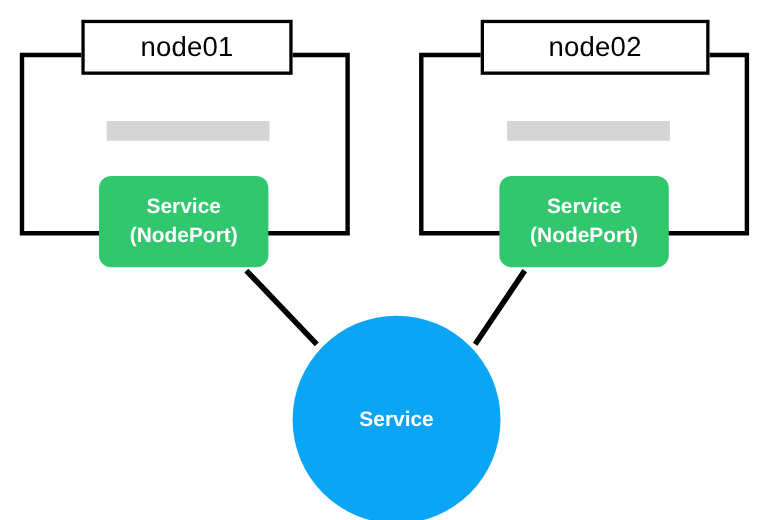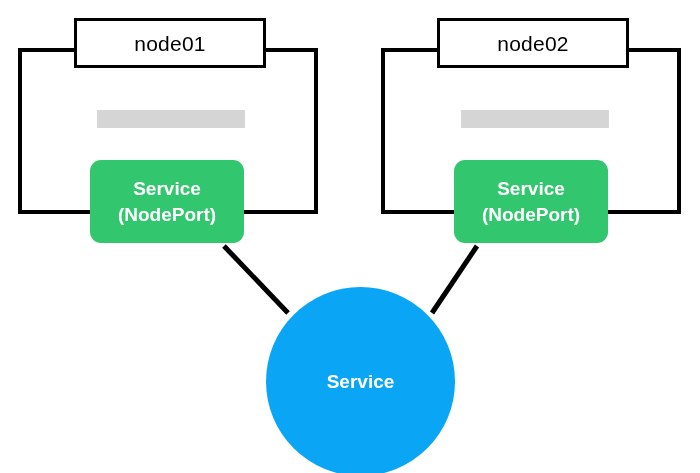--- a/index.html
+++ b/index.html
@@ -31,28 +31,28 @@
     box-sizing: border-box;
     background: #ffffff;
     border: 3px solid #000000;
     display: flex;
     align-items: center;
     justify-content: center;
     z-index: 3;
   }
   .node-label-text {
     font-family: "Liberation Sans", sans-serif;
-    font-size: 21px;
+    font-size: 25px;
     font-weight: 400;
     color: #000000;
     letter-spacing: 0.2px;
     line-height: 1;
   }
   #node01-label-box { left: 74px;  top: 18px; width: 192px; height: 50px; }
-  #node02-label-box { left: 437px; top: 18px; width: 192px; height: 50px; }
+  #node02-label-box { left: 437px; top: 18px; width: 208px; height: 50px; }
 
   
   .pod-bar {
     position: absolute;
     background: #d5d5d5;
     z-index: 2;
   }
   #node01-pod-bar { left: 97px;  top: 110px; width: 148px; height: 18px; }
   #node02-pod-bar { left: 461px; top: 110px; width: 148px; height: 18px; }
 

